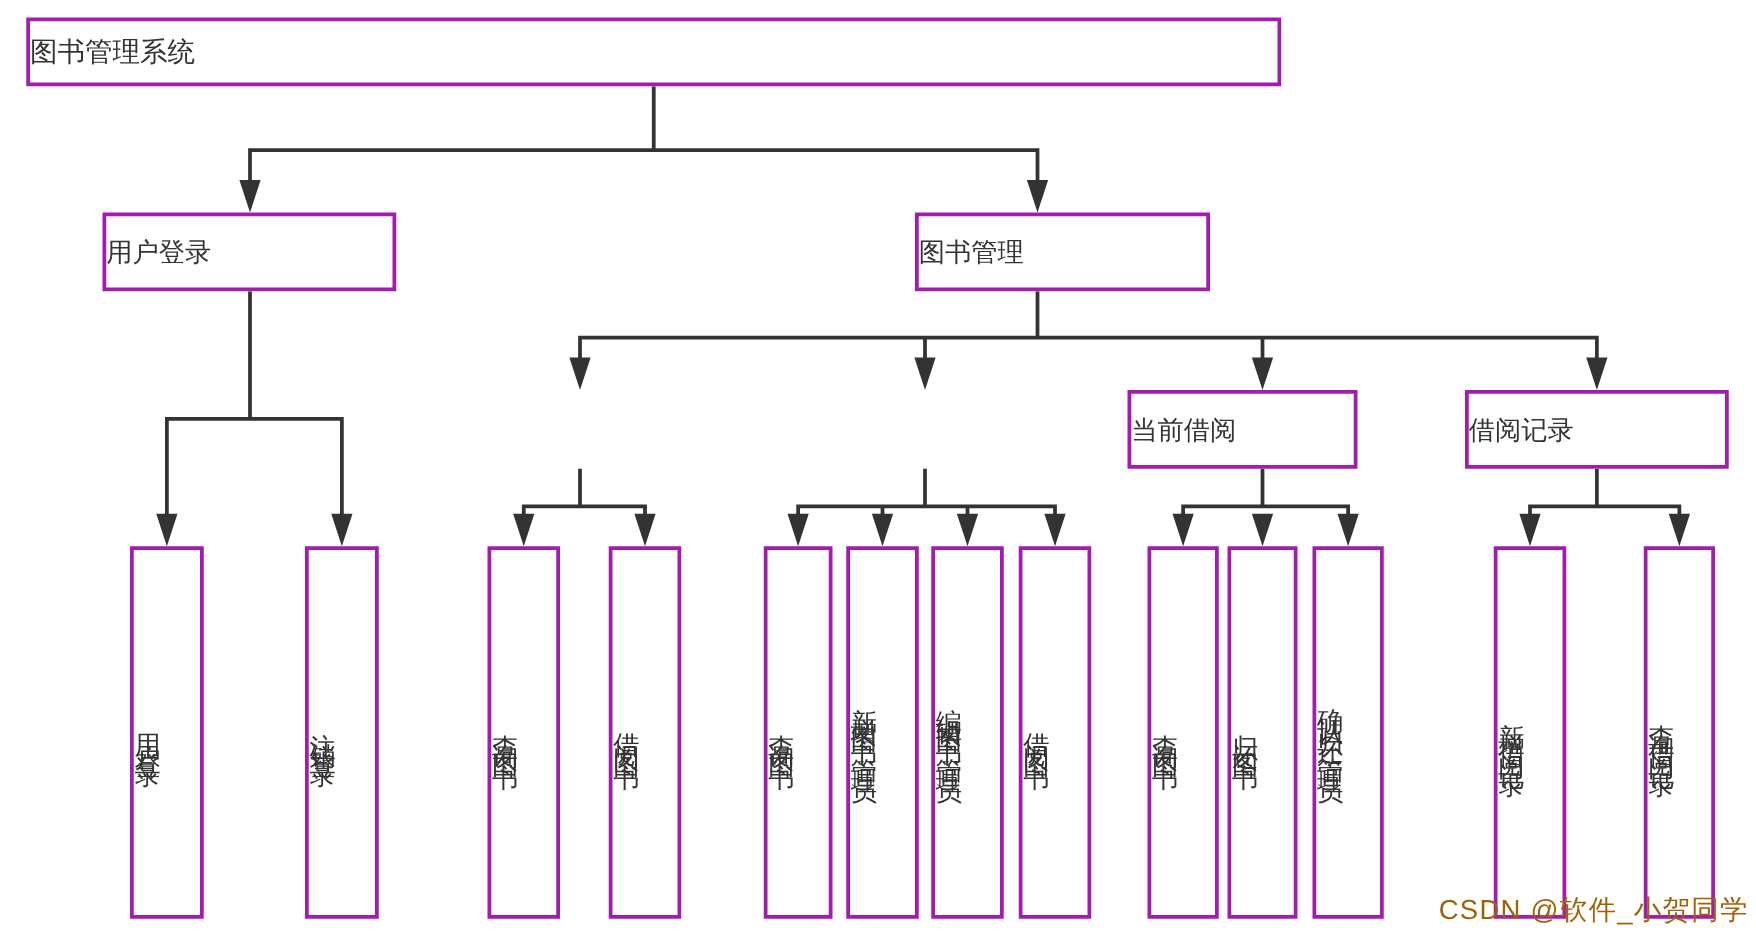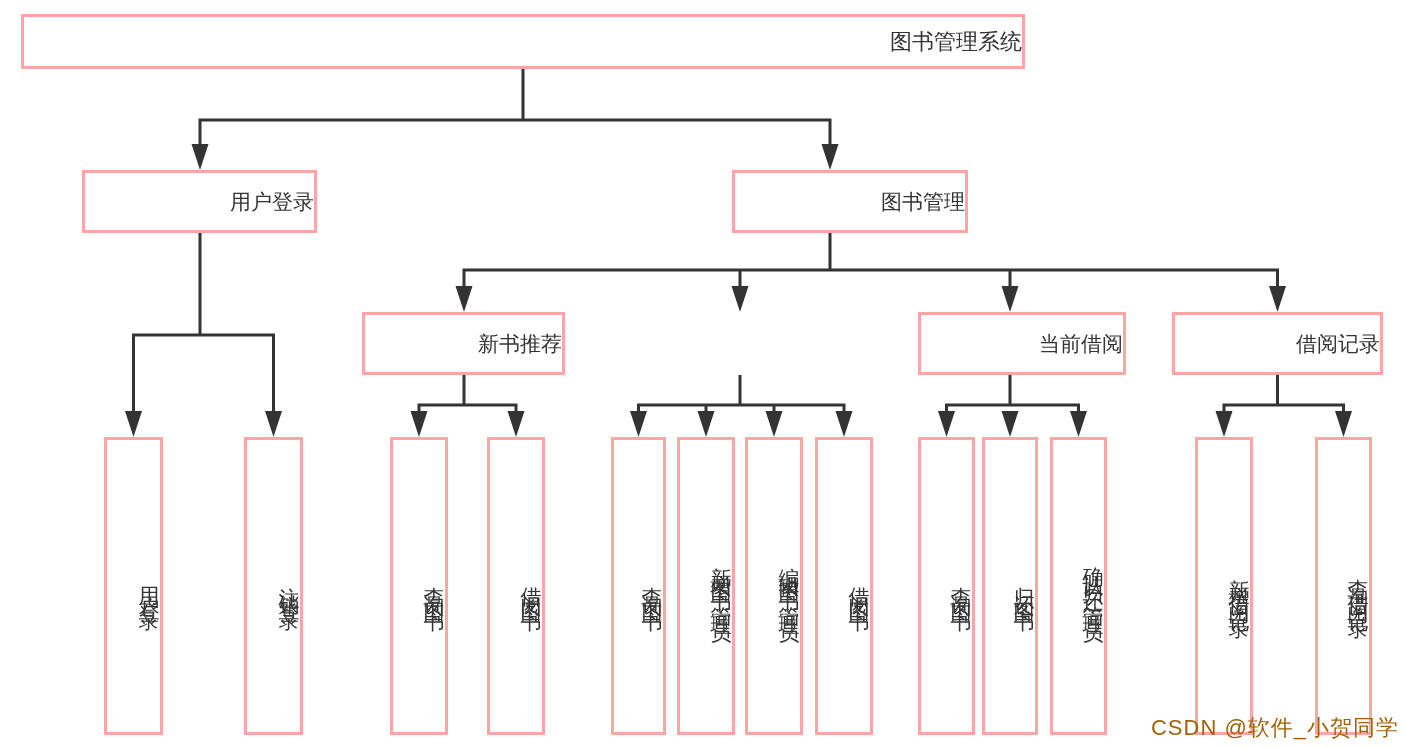--- a/index.html
+++ b/index.html
@@ -7,25 +7,25 @@
     position:relative;
     width:1405px;height:747px;
     background:#ffffff;
     font-family:"Liberation Sans",sans-serif;
     overflow:hidden;
   }
   .connectors{position:absolute;left:0;top:0;z-index:0;}
   .box{
     position:absolute;
     box-sizing:border-box;
-    border:3px solid #fca5a5;
+    border:3px solid #a21caf;
     background:#ffffff;
     display:flex;
     align-items:center;
-    justify-content:flex-end;
+    justify-content:flex-start;
     color:#333333;
     font-size:21px;
     z-index:1;
     text-align:center;
   }
   .vbox span{
     writing-mode:vertical-rl;
     text-orientation:mixed;
     letter-spacing:8px;
     line-height:1;
@@ -33,21 +33,21 @@
   }
   
   .n-root{left:21px;top:14px;width:1004px;height:55px;font-size:22px;}
   
   .n-userlogin{left:82px;top:170px;width:235px;height:63px;}
   .n-bookmgmt{left:732px;top:170px;width:236px;height:63px;}
   
   .n-l3{top:312px;height:63px;}
   .n-newbook{left:362px;width:203px;}
   .n-bookborrow{left:632px;width:215px;}
-  .n-currborrow{left:902px;width:208px;margin-left:16px;}
+  .n-currborrow{left:902px;width:184px;}
   .n-borrowrec{left:1172px;width:211px;}
   
   .leaf{top:437px;height:298px;}
   .lf-a1{left:104px;width:59px;}
   .lf-a2{left:244px;width:59px;}
   .lf-b1{left:390px;width:58px;}
   .lf-b2{left:487px;width:58px;}
   .lf-c1{left:611px;width:55px;}
   .lf-c2{left:677px;width:58px;}
   .lf-c3{left:745px;width:58px;}
@@ -116,23 +116,20 @@
     <span>图书管理系统</span>
   </div>
 
   <div class="box n-userlogin">
     <span>用户登录</span>
   </div>
   <div class="box n-bookmgmt">
     <span>图书管理</span>
   </div>
 
-  <div class="box n-l3 n-newbook">
-    <span>新书推荐</span>
-  </div>
   <div class="box n-l3 n-currborrow">
     <span>当前借阅</span>
   </div>
   <div class="box n-l3 n-borrowrec">
     <span>借阅记录</span>
   </div>
 
   <div class="box vbox leaf lf-a1">
     <span>用户登录</span>
   </div>

